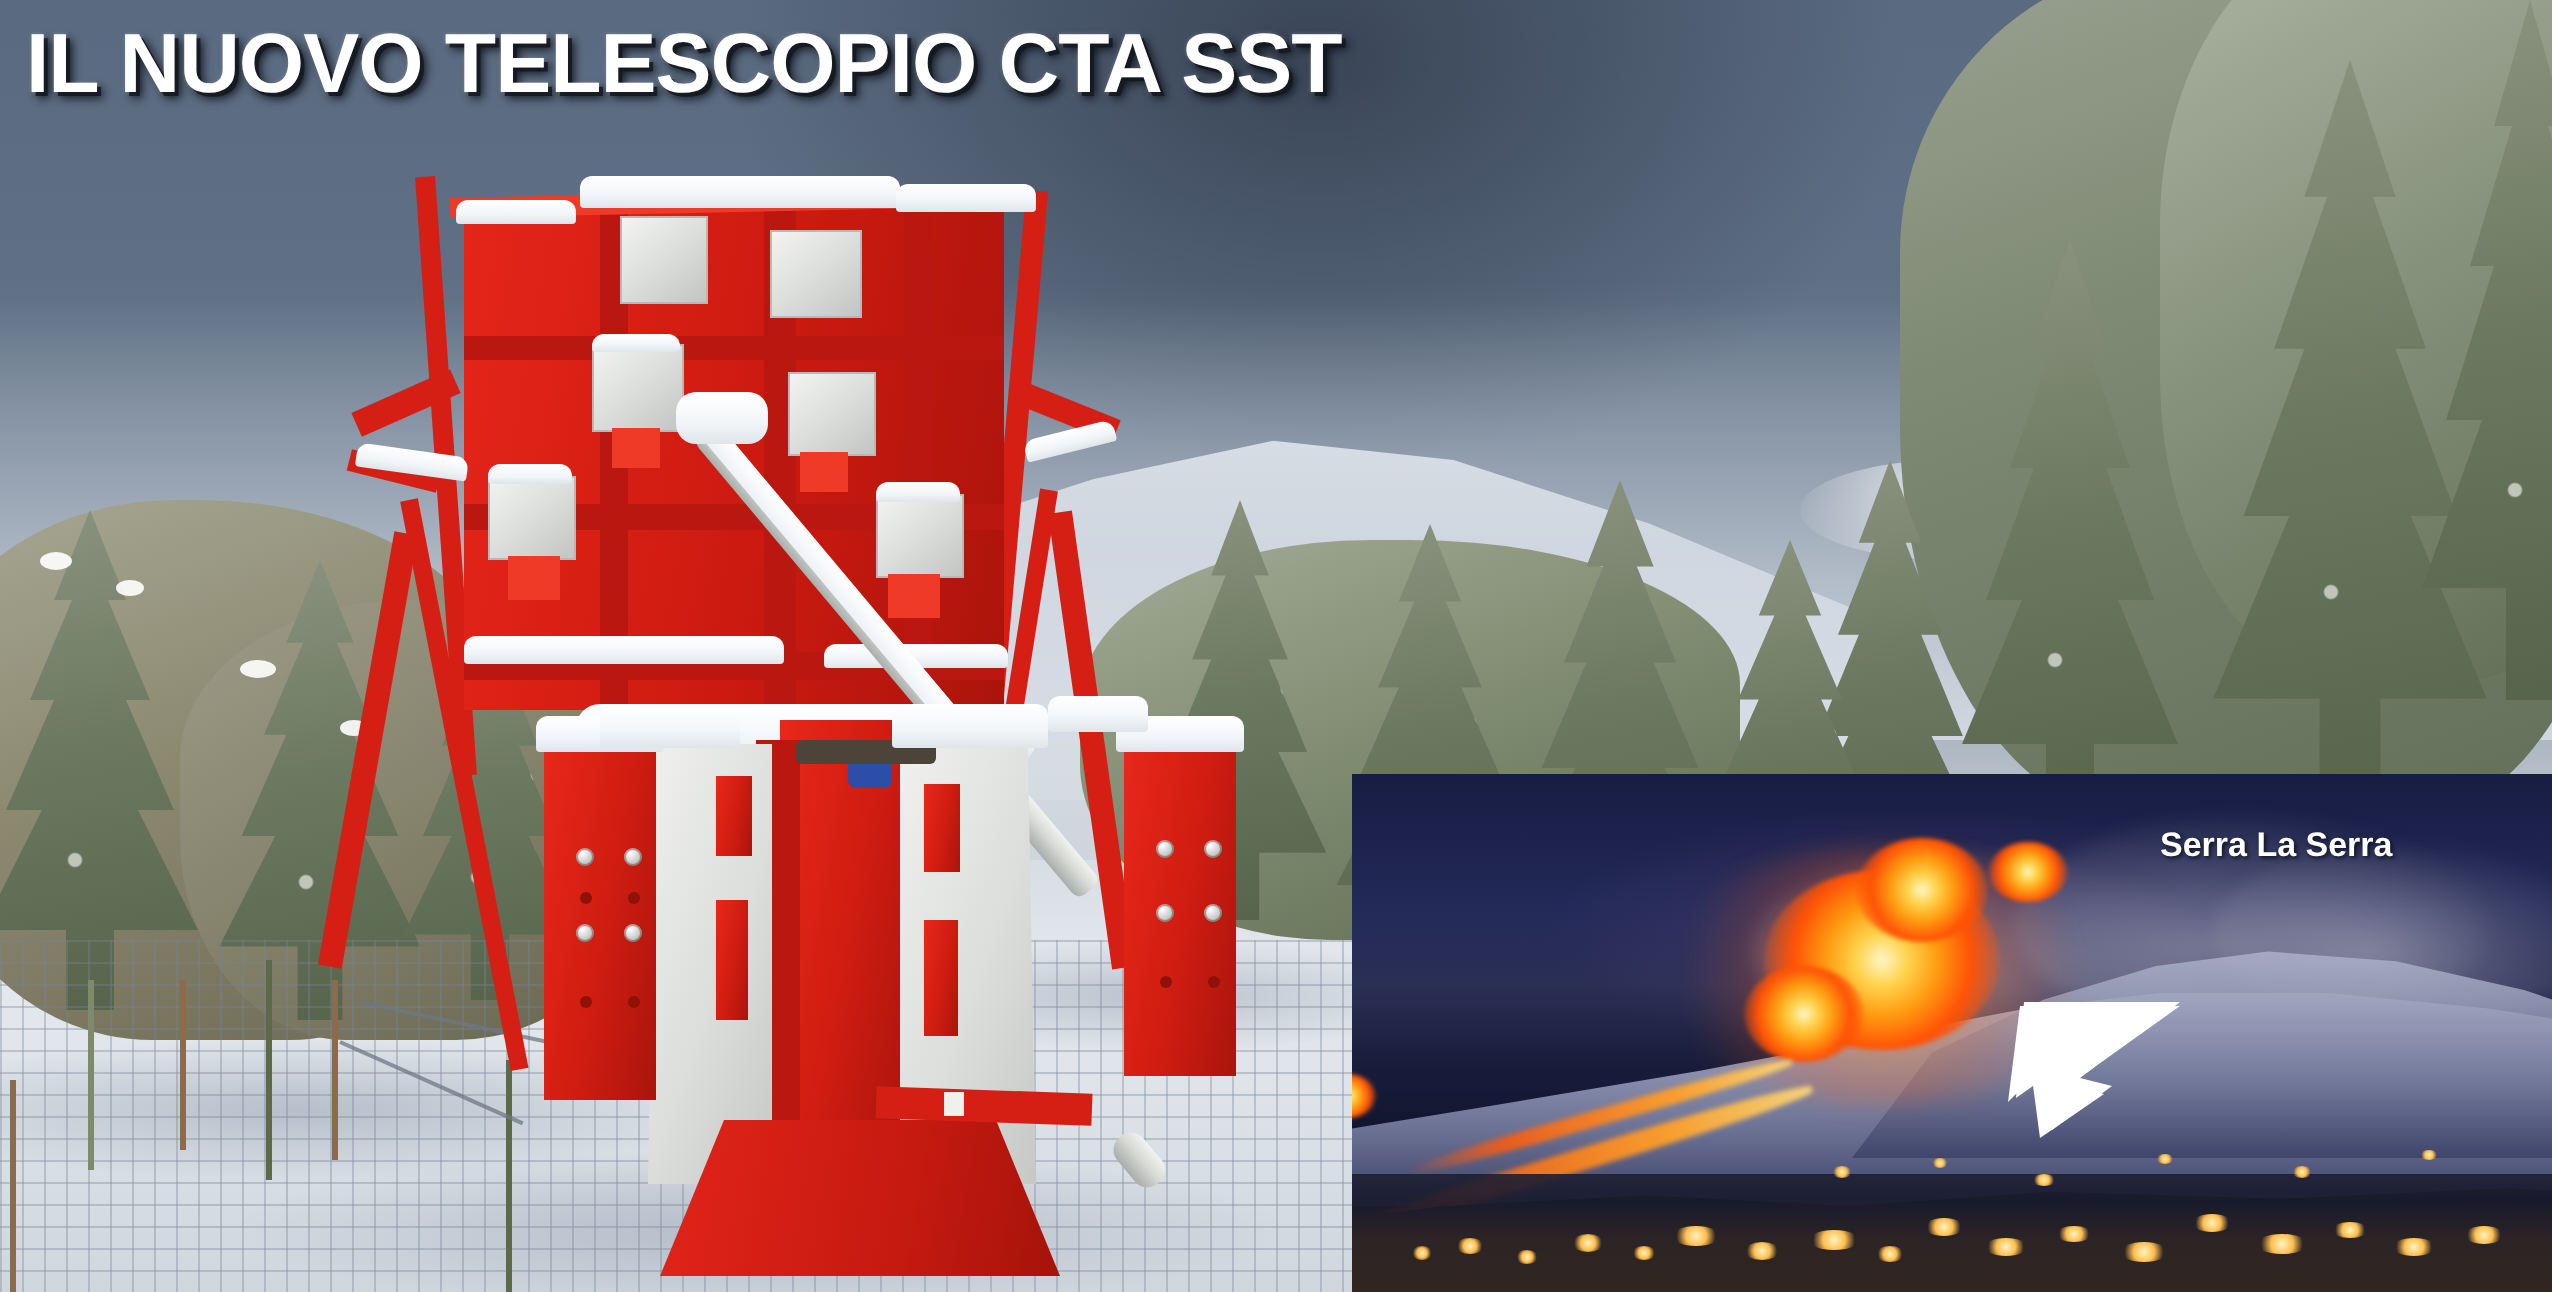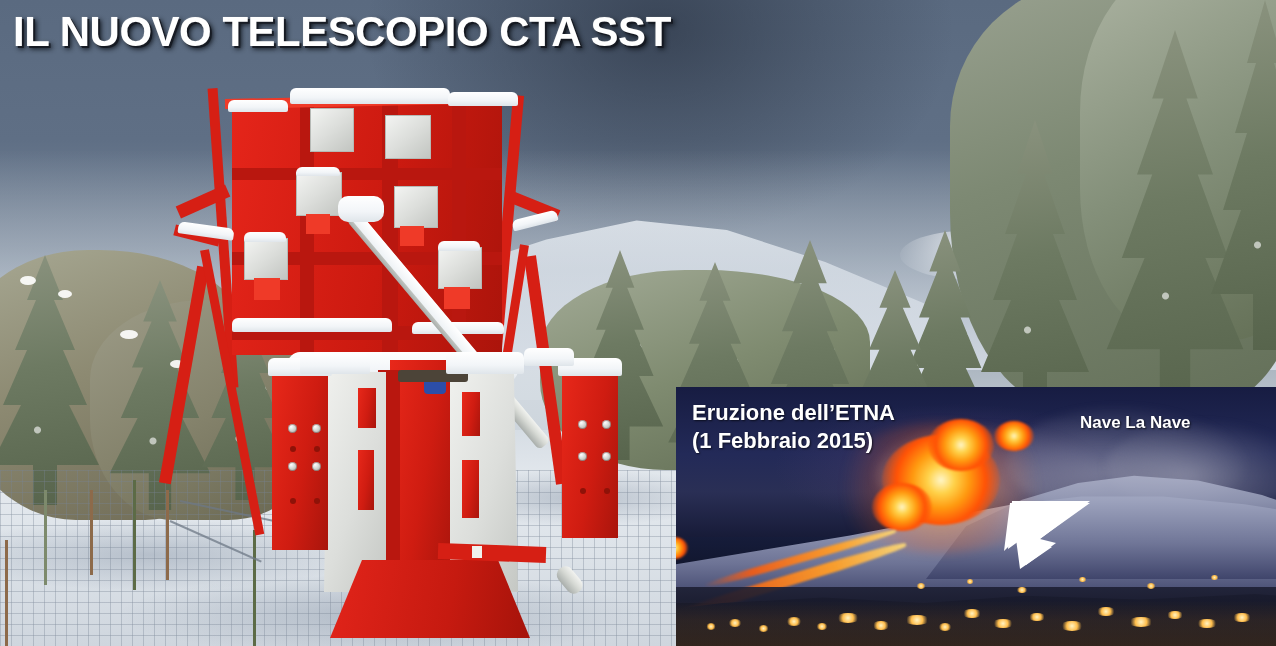--- a/index.html
+++ b/index.html
@@ -416,23 +416,21 @@
     <div class="citylight" style="left:490px;top:224px;width:18px;height:8px;"></div>
     <div class="citylight" style="left:520px;top:232px;width:22px;height:9px;"></div>
     <div class="citylight" style="left:556px;top:226px;width:20px;height:9px;"></div>
     <div class="citylight" style="left:240px;top:196px;width:10px;height:6px;"></div>
     <div class="citylight" style="left:290px;top:192px;width:8px;height:5px;"></div>
     <div class="citylight" style="left:340px;top:200px;width:12px;height:6px;"></div>
     <div class="citylight" style="left:402px;top:190px;width:9px;height:5px;"></div>
     <div class="citylight" style="left:470px;top:196px;width:10px;height:6px;"></div>
     <div class="citylight" style="left:534px;top:188px;width:9px;height:5px;"></div>
 
-    <div id="inset-caption"><span>Eruzione dell’ETNA</span>
-<span>(1 Febbraio 2015)</span></div>
 
     <svg id="serra-arrow" width="100" height="72" viewBox="0 0 100 72">
       <polygon points="96,2 46,40 62,44 32,66 28,40 14,50 18,2" fill="#ffffff"></polygon>
       <polygon points="96,4 40,44 58,48 26,70 22,40 10,52 16,4" fill="#ffffff"></polygon>
     </svg>
-    <div id="serra-label">Nave La Nave</div>
+    <div id="serra-label">Serra La Serra</div>
   </div>
 
 </div>
 
 </body></html>

